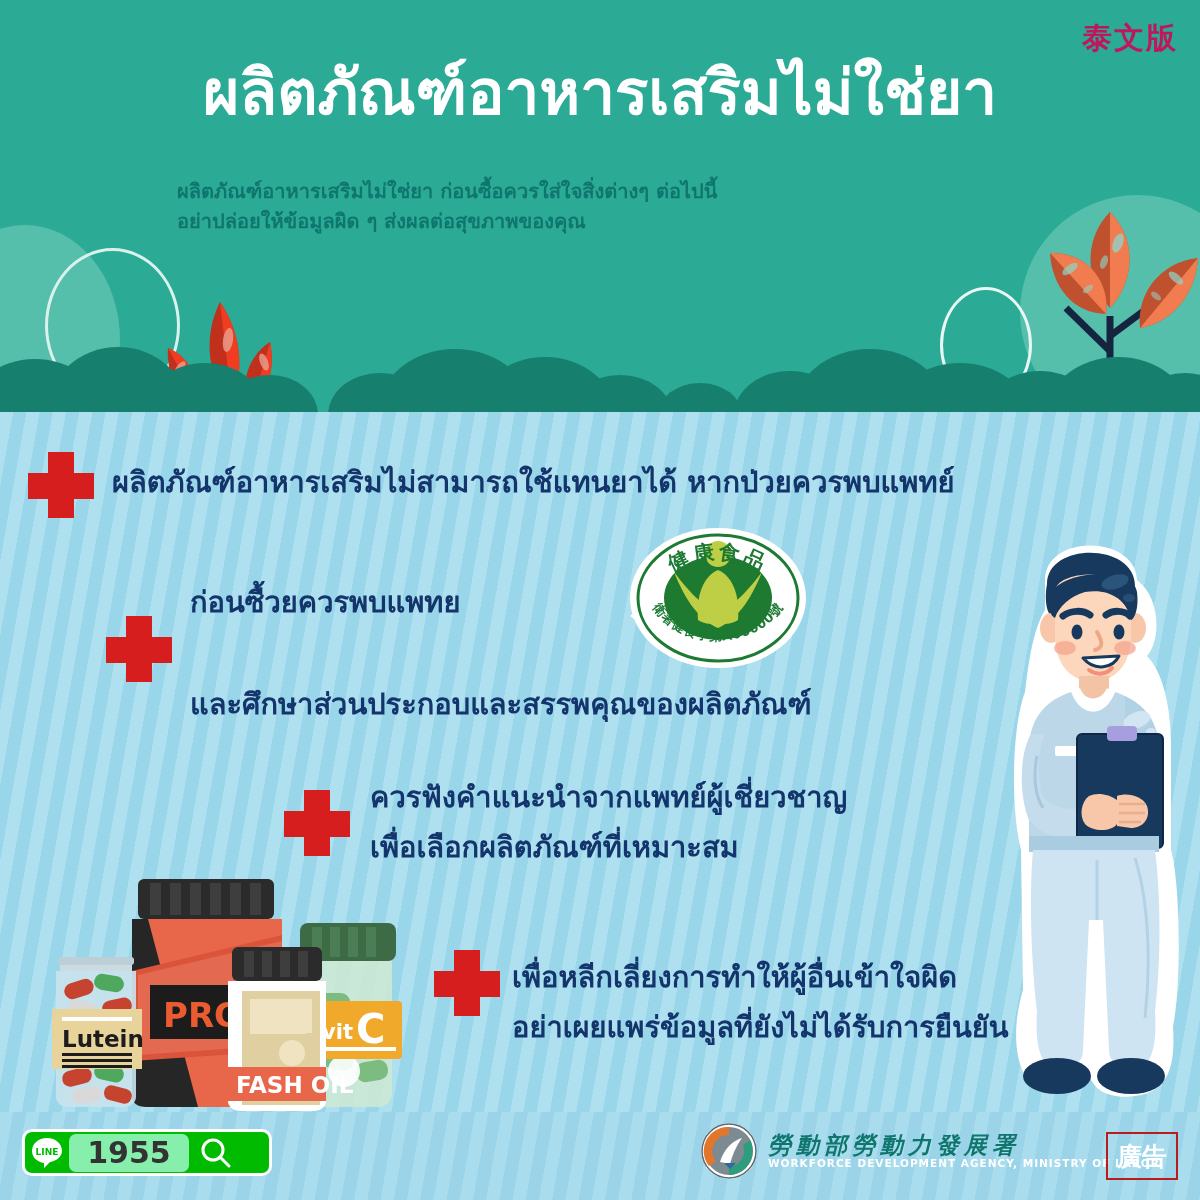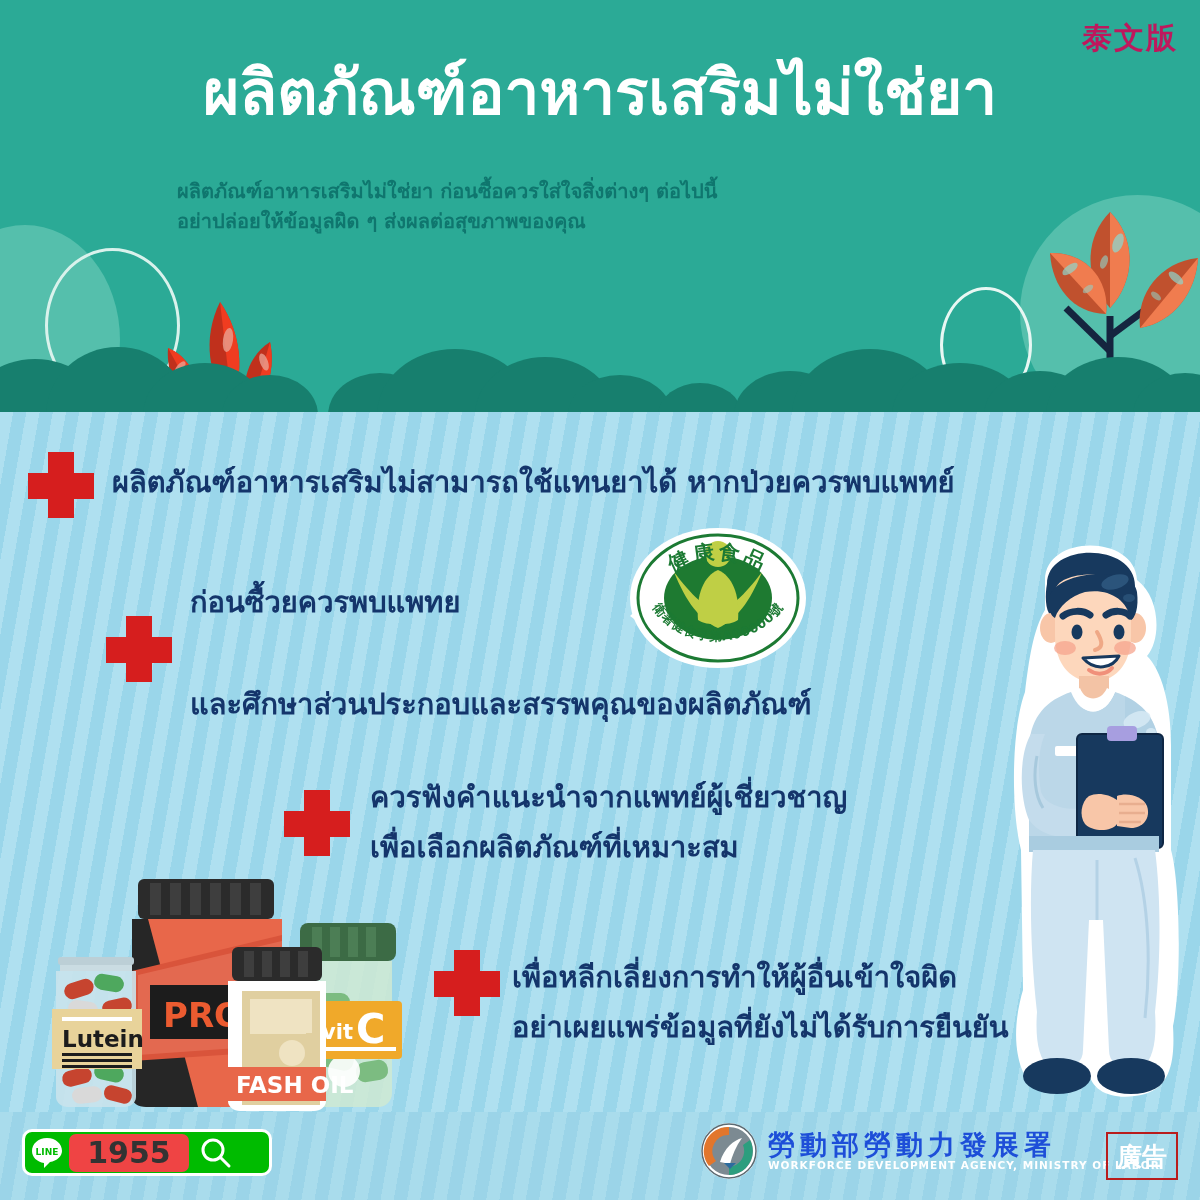--- a/index.html
+++ b/index.html
@@ -92,29 +92,29 @@
     overflow:hidden;
   }
   .pill {
     position:absolute; height:47px; border-radius:10px;
     display:flex; align-items:center;
     border:3px solid #FFFFFF;
   }
   .pill.line  { left:22px;  top:1129px; background:#00BB00; width:250px; }
   .pill.fb    { left:297px; top:1129px; background:#1271DE; width:380px; }
   .pill-field {
-    background:#ef4444; border-radius:7px; height:38px;
+    background:#86efac; border-radius:7px; height:38px;
     display:flex; align-items:center; justify-content:center;
     color:#333333; font-size:30px; font-weight:bold; padding:0 12px;
   }
   .wda {
     position:absolute; left:700px; top:1122px;
     display:flex; align-items:center; gap:10px;
   }
-  .wda-cn { color:#1d4ed8; font-size:27px; font-weight:bold; letter-spacing:5px; line-height:1.05;}
+  .wda-cn { color:#0f766e; font-size:23px; font-weight:bold; letter-spacing:5px; line-height:1.05;font-style:italic;}
   .wda-en { color:#FFFFFF; font-size:10.5px; font-weight:bold; letter-spacing:1.0px; }
   .ad-badge {
     position:absolute; left:1106px; top:1132px;
     width:72px; height:48px; border:2px solid #b91c1c;
     color:#FFFFFF; font-size:25px; font-weight:bold;
     display:flex; align-items:center; justify-content:center;
   }
   svg { display:block; }
 </style>
 </head>

